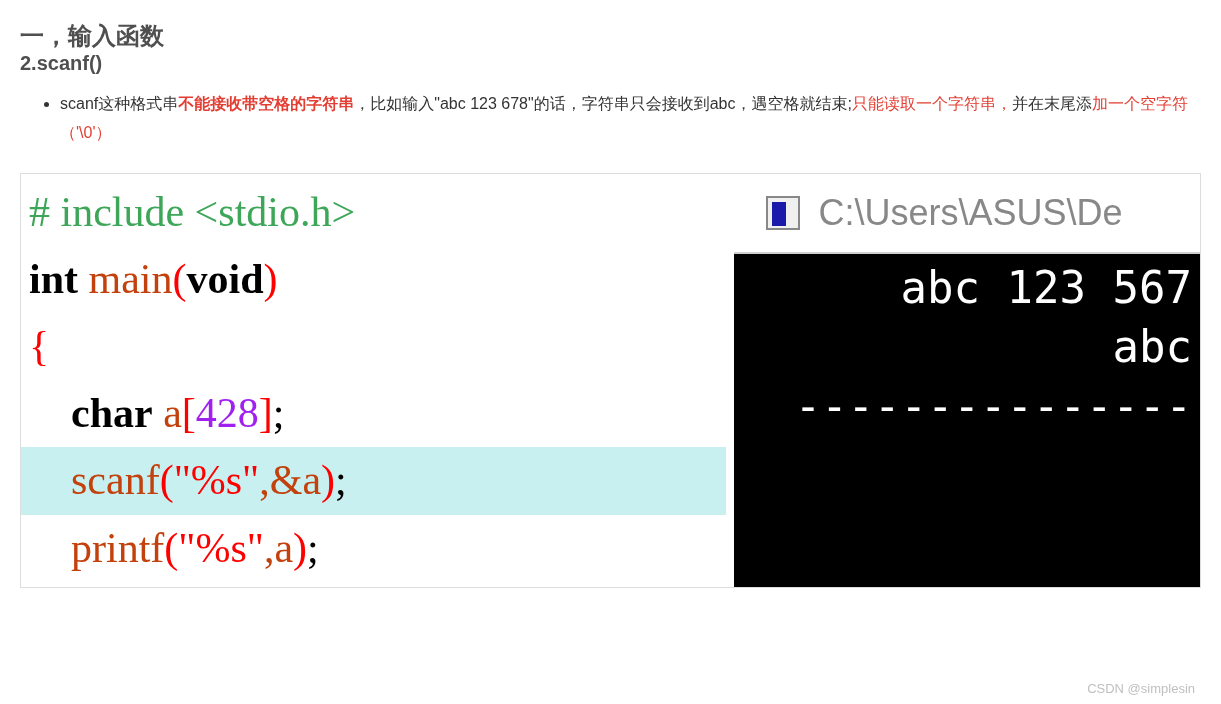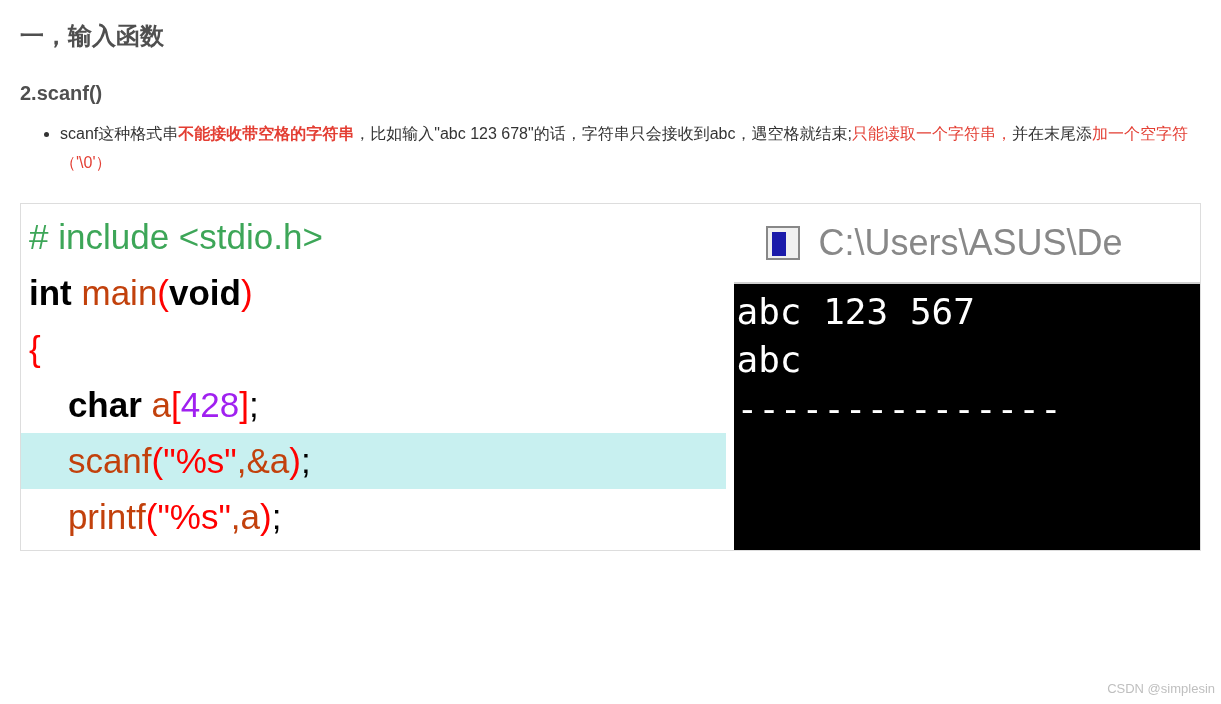--- a/index.html
+++ b/index.html
@@ -9,21 +9,20 @@
       background: #ffffff;
       font-family: -apple-system, BlinkMacSystemFont, "Segoe UI", "Microsoft YaHei", sans-serif;
       color: #333;
       padding: 20px;
       position: relative;
     }
     .section-title {
       font-size: 24px;
       font-weight: bold;
       color: #4f4f4f;
-      margin-bottom: 30px;
     }
     .sub-title {
       font-size: 20px;
       font-weight: bold;
       color: #4f4f4f;
       margin-bottom: 15px;
     }
     .bullet-list {
       list-style: disc;
       padding-left: 40px;
@@ -46,22 +45,22 @@
       display: flex;
       gap: 0;
       border: 1px solid #ddd;
     }
     .code-panel {
       width: 735px;
       background: #ffffff;
       padding: 5px 0;
     }
     .code-line {
-      font-family: Liberation Sans, sans-serif;
-      font-size: 35px;
+      font-family: Liberation Serif, serif;
+      font-size: 42px;
       line-height: 1.6;
       white-space: pre;
       padding-left: 8px;
     }
     .code-line.highlighted {
       background: #c8f0f0;
     }
     .c-preproc { color: #3da658; }
     .c-keyword { color: #000000; font-weight: bold; }
     .c-paren { color: #ff0000; }
@@ -108,29 +107,30 @@
       color: #888;
       font-family: "Segoe UI", sans-serif;
       white-space: nowrap;
       overflow: hidden;
     }
     .console-body {
       flex: 1;
       background: #000000;
       color: #ffffff;
       font-family: "SimSun", "NSimSun", Consolas, monospace;
-      font-size: 36px;
+      font-size: 44px;
       line-height: 1.35;
       padding: 4px 8px 0 2px;
       overflow: hidden;
+      text-align: right;
     }
     .console-line { white-space: pre; }
     .watermark {
       position: absolute;
-      right: 6px;
+      right: 26px;
       bottom: 8px;
       font-size: 13px;
       color: #bfbfbf;
       font-family: Arial, sans-serif;
     }
   </style>
 </head>
 <body>
 
 <div class="section-title">一，输入函数</div>

